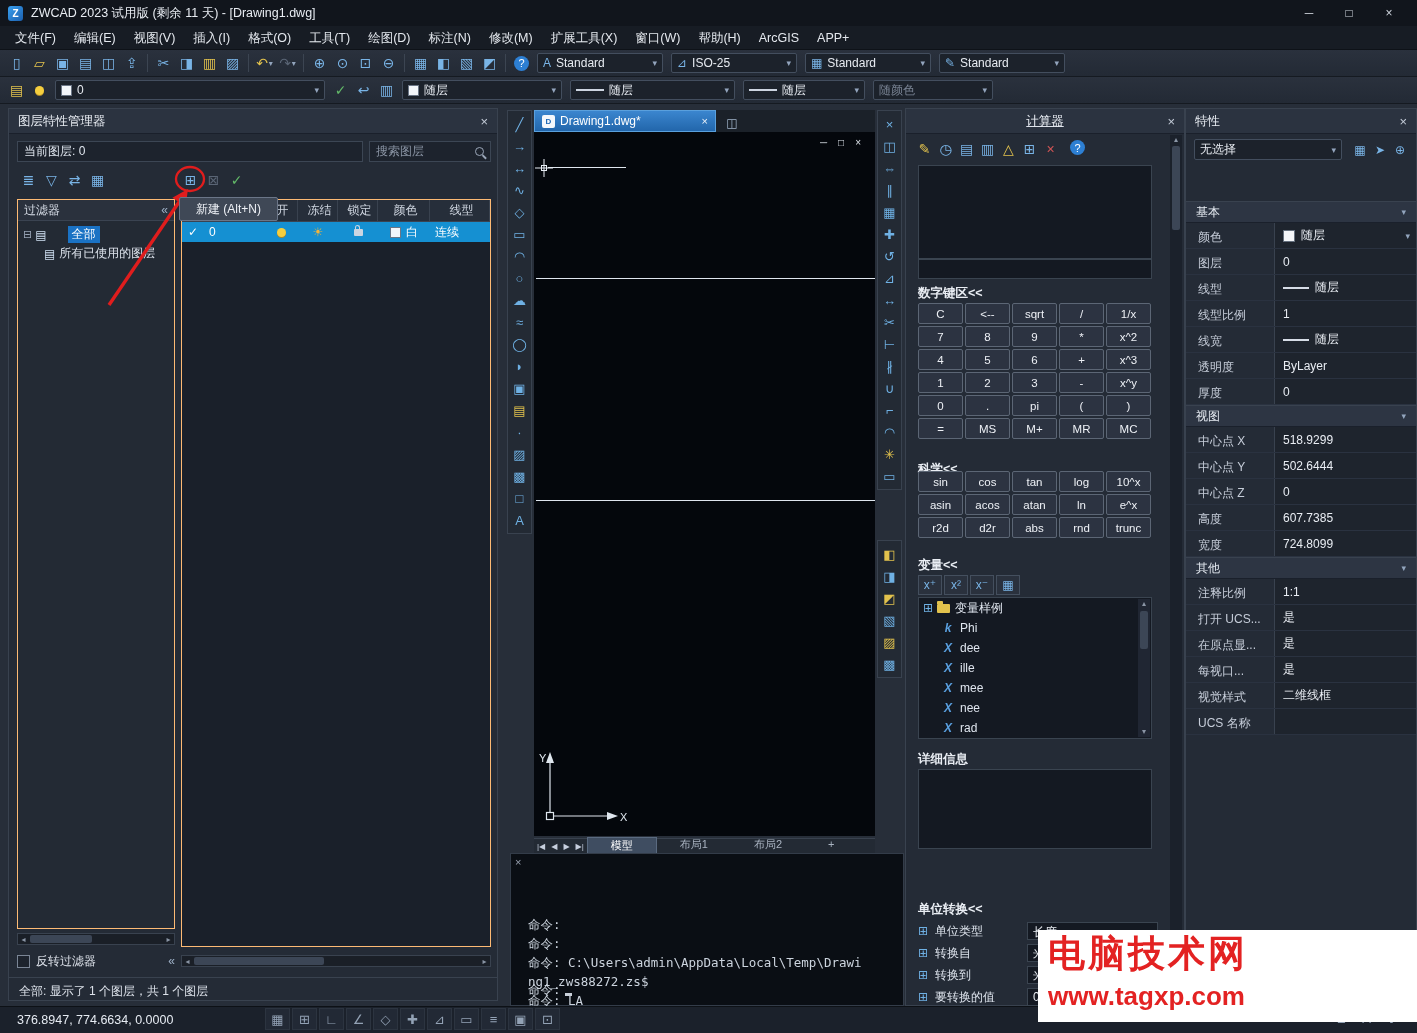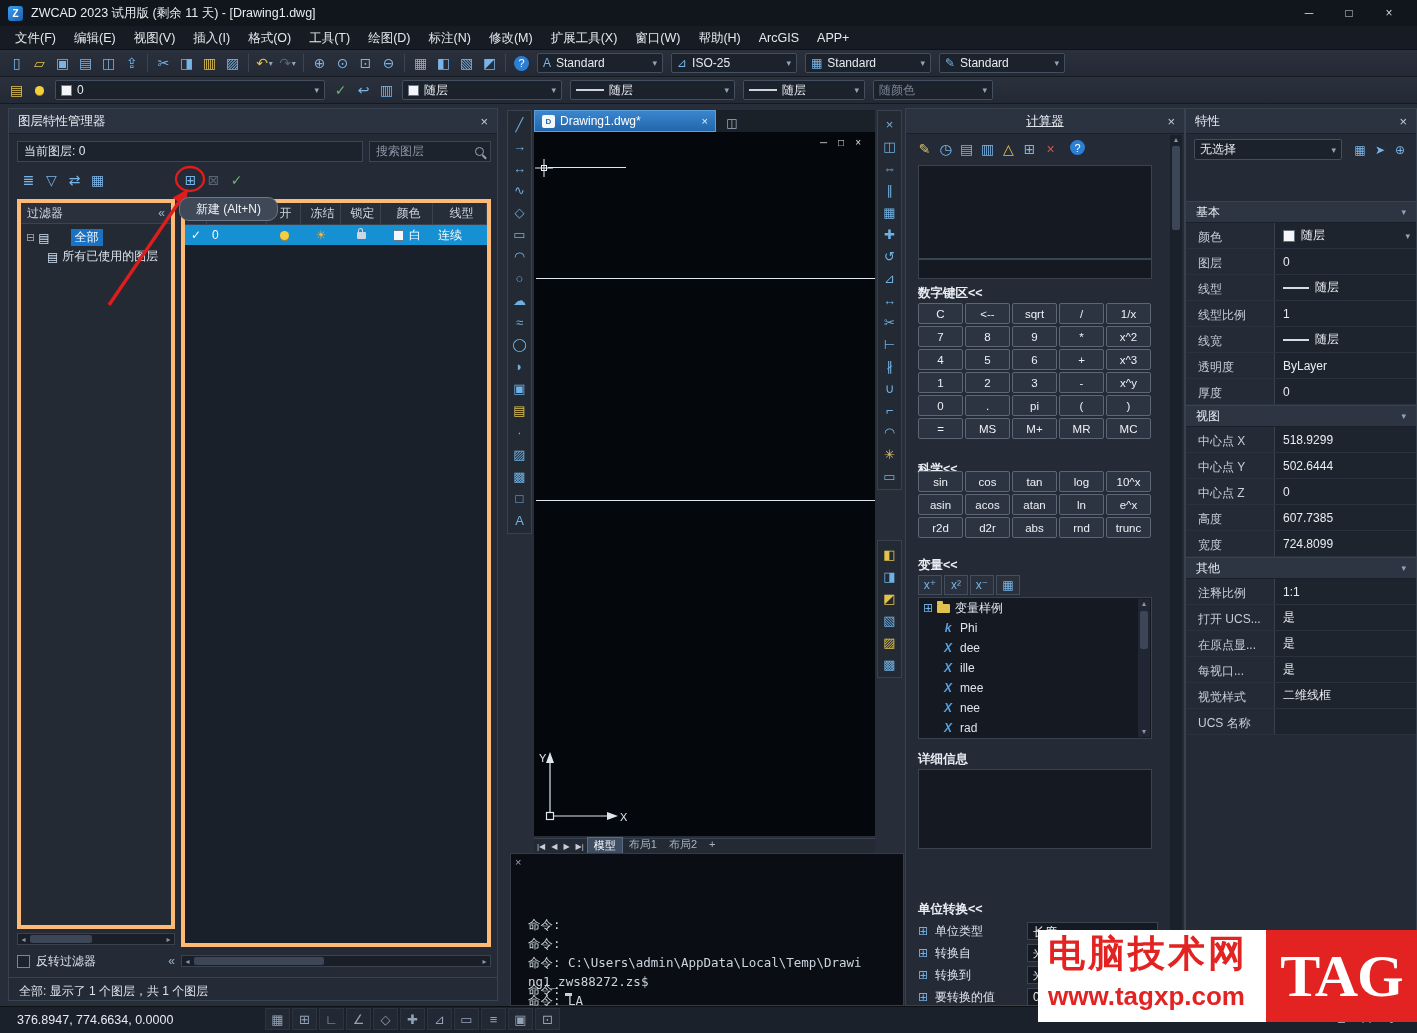--- a/index.html
+++ b/index.html
@@ -41,21 +41,21 @@
   
   .panel{position:absolute;background:#242b36;border:1px solid #39424f;box-sizing:border-box;}
   .ptitle{height:24px;display:flex;align-items:center;padding:0 9px;background:#2b3340;border-bottom:1px solid #1a202b;font-size:12.5px;color:#e9edf3;position:relative;}
   .ptitle.center{justify-content:center;}
   .pclose{margin-left:auto;color:#c4ccd8;font-size:13px;}
   .ptitle.center .pclose{position:absolute;right:9px;margin-left:0;}
   .field{background:#1d232d;border:1px solid #3c4654;display:flex;align-items:center;padding:0 6px;color:#dfe5ee;box-sizing:border-box;}
   .placeholder{color:#8a94a4;}
   .mini-search{width:7px;height:7px;border:1.5px solid #9aa6b8;border-radius:50%;position:relative;margin-left:auto;flex:none;}
   .mini-search::after{content:"";position:absolute;width:5px;height:1.5px;background:#9aa6b8;transform:rotate(45deg);right:-4px;bottom:-2px;}
-  .subpane{background:#232a34;border:4px solid #fdba74;box-sizing:border-box;}
+  .subpane{background:#232a34;border:1px solid #fdba74;box-sizing:border-box;}
   .subhead{height:20px;background:#2a313d;border-bottom:1px solid #3a4351;display:flex;align-items:center;padding:0 6px;color:#d8dee8;}
   .chev{color:#9fb2c8;font-size:12px;margin-left:auto;}
   .treeitem{display:flex;align-items:center;height:19px;color:#dde3ec;white-space:nowrap;}
   .texp{color:#9aa6b8;font-size:11px;margin-right:3px;}
   .layericon{color:#cfe0f2;font-size:12px;margin-right:4px;}
   .selitem{background:#1a72c4;color:#fff;padding:0 4px;margin-left:17px;}
   .lgrid{display:grid;grid-template-columns:22px 60px 34px 40px 40px 52px 1fr;align-items:center;}
   .lhead{height:21px;background:#262e3a;border-bottom:1px solid #3a4351;color:#cfd6e0;}
   .hcell{border-right:1px solid #39424f;height:21px;line-height:21px;padding-left:4px;overflow:hidden;white-space:nowrap;text-align:center;}
   .lrow{height:20px;}
@@ -63,34 +63,34 @@
   .ccell{display:flex;align-items:center;justify-content:center;}
   .ncell{padding-left:5px;white-space:nowrap;overflow:hidden;}
   .suncell{color:#f2b43c;font-size:12px;}
   .mini-lock{width:9px;height:7px;background:#ccd5e1;border-radius:1px;position:relative;display:inline-block;}
   .mini-lock::before{content:"";position:absolute;left:1px;top:-4px;width:5px;height:4px;border:1.5px solid #ccd5e1;border-bottom:none;border-radius:3px 3px 0 0;box-sizing:border-box;}
   .hscroll{height:12px;display:flex;align-items:center;background:#1a1f27;border:1px solid #39424f;box-sizing:border-box;}
   .sarrow{width:11px;text-align:center;color:#8a95a5;font-size:8px;flex:none;}
   .strack{flex:1;height:10px;position:relative;}
   .sthumb{position:absolute;left:1px;top:1px;height:8px;background:#3c4656;border-radius:2px;}
   .cb{width:11px;height:11px;background:#1d232d;border:1px solid #7a8595;display:inline-block;flex:none;}
-  .tooltip{background:#3f4856;border:1px solid #6b7688;border-radius:10px;color:#eef1f6;display:flex;align-items:center;justify-content:center;font-size:12px;z-index:7;}
+  .tooltip{background:#3f4856;border:1px solid #6b7688;border-radius:2px;color:#eef1f6;display:flex;align-items:center;justify-content:center;font-size:12px;z-index:7;}
 
   
   .doctabbar{position:absolute;left:534px;top:110px;width:341px;height:22px;background:#1b2129;display:flex;align-items:flex-end;}
   .doctab{height:22px;display:flex;align-items:center;padding:0 7px;background:linear-gradient(#3b86cf,#2266ab);border:1px solid #5aa0dd;box-sizing:border-box;color:#fff;width:182px;}
   .dwgico{background:#f5f8fb;color:#1b66b4;font-size:8px;font-weight:bold;width:13px;height:13px;display:flex;align-items:center;justify-content:center;border-radius:2px;margin-right:5px;flex:none;}
   .doctab .tclose{margin-left:auto;font-size:11px;color:#eaf2fa;}
   .newtabbtn{width:20px;height:18px;display:flex;align-items:center;justify-content:center;color:#9fb2c8;font-size:12px;margin-left:6px;}
   .canvas{position:absolute;left:534px;top:132px;width:341px;height:704px;background:#04070c;overflow:hidden;}
   .cline{position:absolute;height:1px;background:#dfe6ee;}
   .winctl{position:absolute;right:14px;top:5px;display:flex;gap:11px;color:#dfe5ec;font-size:10px;}
   .layoutbar{position:absolute;left:534px;top:838px;width:341px;height:16px;background:#232a34;display:flex;align-items:center;font-size:11px;border-top:1px solid #39424f;box-sizing:border-box;}
   .navico{color:#c6cedd;font-size:8px;padding:0 3px;}
-  .ltab{padding:0 6px;height:20px;line-height:15px;color:#aab4c2;white-space:nowrap;}
+  .ltab{padding:0 23px;height:20px;line-height:15px;color:#aab4c2;white-space:nowrap;}
   .ltab[data-state="active"]{background:#3f4d61;color:#fff;border:1px solid #5a6a80;box-sizing:border-box;}
 
   .pal{position:absolute;width:25px;background:#232a34;border:1px solid #39424f;box-sizing:border-box;display:flex;flex-direction:column;align-items:center;padding:2px 0;}
   .pico{width:21px;height:22px;display:flex;align-items:center;justify-content:center;color:#6fb1e4;font-size:13px;}
   .pico[data-tone="y"]{color:#e2c24d;}
 
   
   .cmdwin{position:absolute;left:510px;top:853px;width:394px;height:153px;background:#0a0e14;border:1px solid #333c49;box-sizing:border-box;}
   .cmdclose{position:absolute;left:4px;top:2px;color:#9aa3b2;font-size:11px;}
   .cmdlines{position:absolute;left:17px;top:4px;right:4px;font-family:"DejaVu Sans Mono","Liberation Mono",monospace;font-size:12.5px;line-height:19px;color:#ccd4de;white-space:pre;overflow:hidden;}
@@ -898,16 +898,15 @@
         <span class="sico" style="border:none;background:none;">A</span>
         <span class="sico" style="border:none;background:none;">✚</span>
       </div>
   </div>
 
   <div class="wm">
     <div class="wm-text">
       <div class="wm-line1">电脑技术网</div>
       <div class="wm-line2">www.tagxp.com</div>
     </div>
-    <div class="wm-tag">TAG</div>
   </div>
 
 </div>
 
 </body></html>

